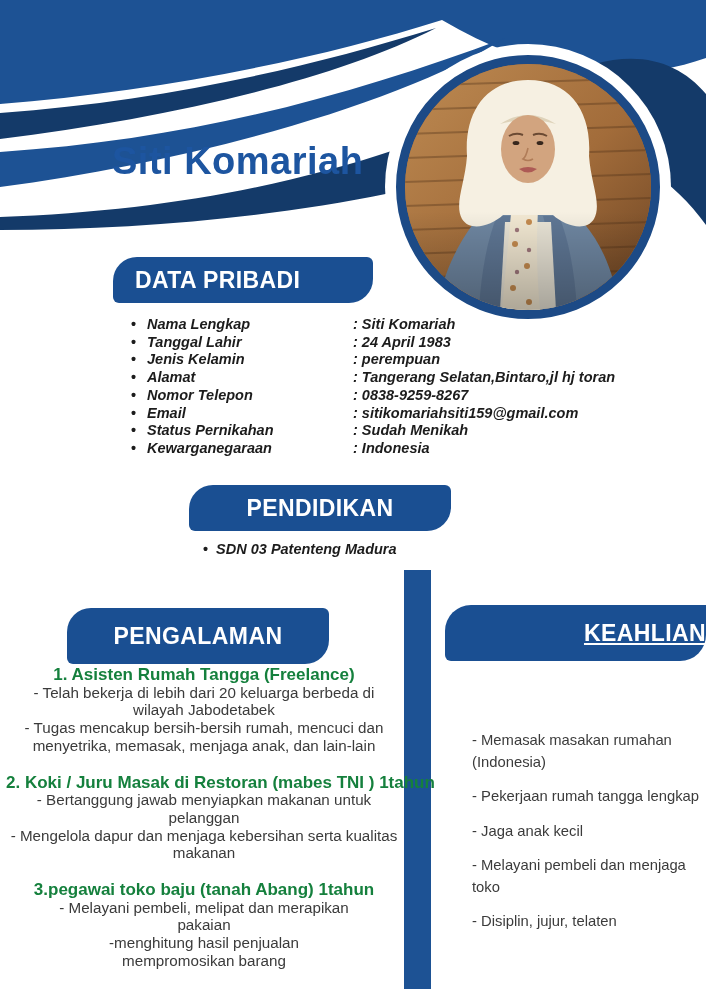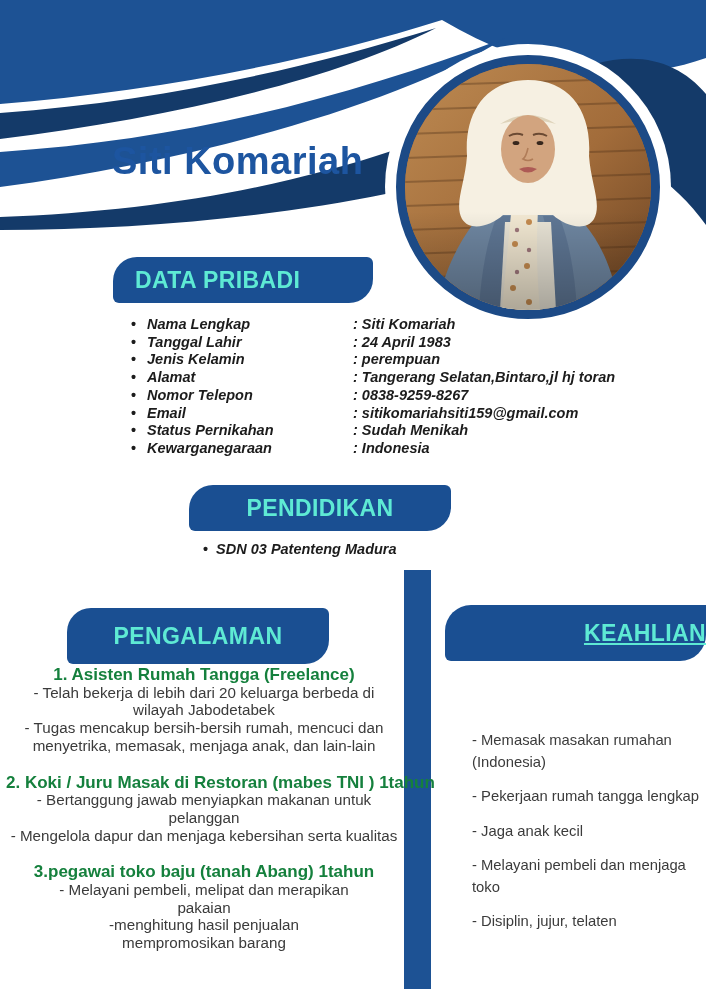--- a/index.html
+++ b/index.html
@@ -18,21 +18,21 @@
     z-index:5;
   }
   .photo-ring svg{display:block;width:246px;height:246px;}
   
   .candidate-name{
     position:absolute;left:112px;top:140px;z-index:6;
     font-size:38px;font-weight:700;color:#1d55a0;letter-spacing:0.5px;
   }
   
   .banner{
-    position:absolute;background:#1a4f92;color:#5eead4;z-index:4;
+    position:absolute;background:#1a4f92;color:#ffffff;z-index:4;
     font-weight:700;font-size:23px;letter-spacing:0.4px;
     display:flex;align-items:center;box-sizing:border-box;
   }
   .banner-data{left:113px;top:257px;width:260px;height:46px;
     border-radius:24px 6px 24px 6px;padding-left:22px;}
   .banner-pendidikan{left:189px;top:485px;width:262px;height:46px;
     border-radius:24px 6px 24px 6px;justify-content:center;}
   .banner-pengalaman{left:67px;top:608px;width:262px;height:56px;
     border-radius:24px 6px 24px 6px;justify-content:center;}
   .banner-keahlian{left:445px;top:605px;width:261px;height:56px;
@@ -217,20 +217,21 @@
       <div class="job-line">- Telah bekerja di lebih dari 20 keluarga berbeda di</div>
       <div class="job-line">wilayah Jabodetabek</div>
       <div class="job-line">- Tugas mencakup bersih-bersih rumah, mencuci dan</div>
       <div class="job-line">menyetrika, memasak, menjaga anak, dan lain-lain</div>
     </div>
     <div class="job">
       <div class="job-title">2. Koki / Juru Masak di Restoran (mabes TNI ) 1tahun</div>
       <div class="job-line">- Bertanggung jawab menyiapkan makanan untuk</div>
       <div class="job-line">pelanggan</div>
       <div class="job-line">- Mengelola dapur dan menjaga kebersihan serta kualitas</div>
+      <div class="job-line">makanan</div>
     </div>
     <div class="job">
       <div class="job-title">3.pegawai toko baju (tanah Abang) 1tahun</div>
       <div class="job-line">- Melayani pembeli, melipat dan merapikan</div>
       <div class="job-line">pakaian</div>
       <div class="job-line">-menghitung hasil penjualan</div>
       <div class="job-line">mempromosikan barang</div>
     </div>
   </div>
 

